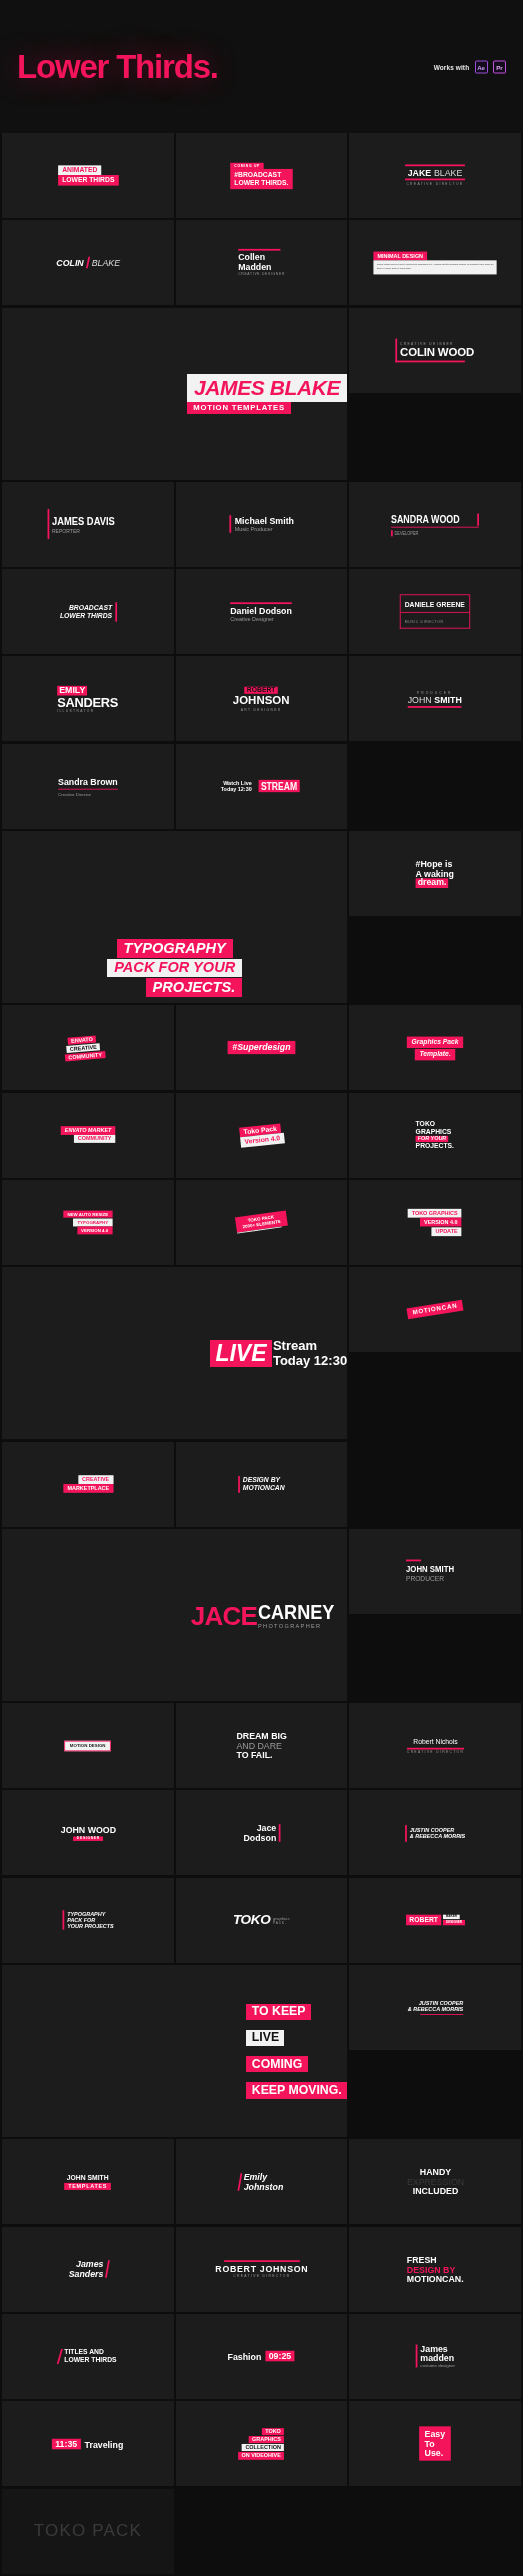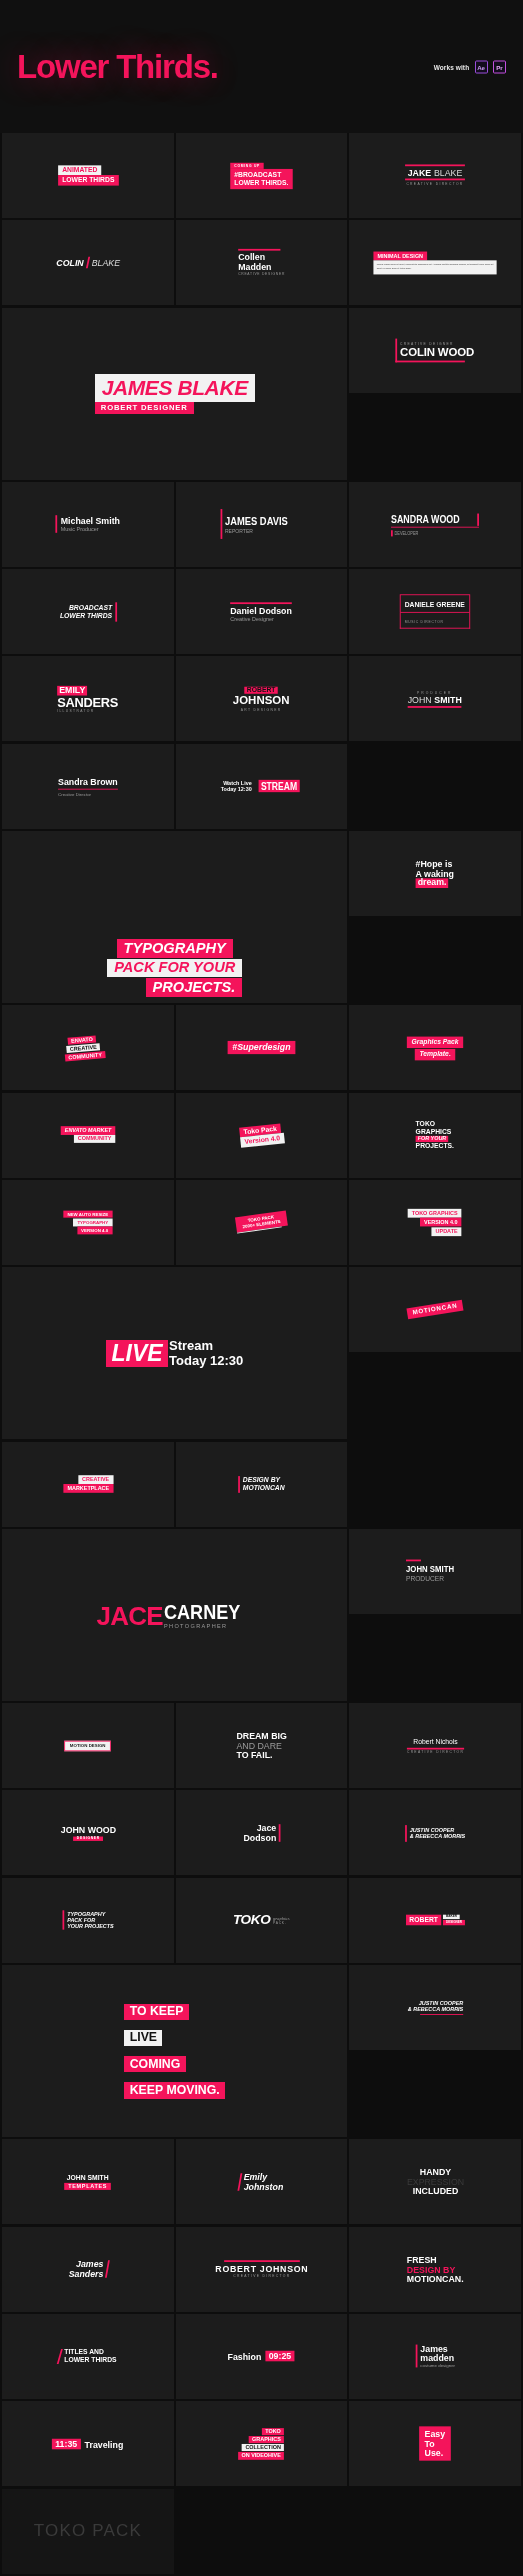--- a/index.html
+++ b/index.html
@@ -65,21 +65,21 @@
   .cell {
     background: #1c1c1c;
     position: relative;
     display: flex;
     align-items: center;
     justify-content: center;
     overflow: hidden;
   }
   .h1 { height: 85px; }
   .h2 { height: 172px; }
-  .span2 { grid-column: span 2; }
+  .span2 { grid-column: span 2; justify-content: flex-end; }
   .inner { transform: scale(0.88); transform-origin: center; }
 
   
   .pink { color: #f4145b; }
   .white { color: #ffffff; }
   .grey { color: #9a9a9a; }
   .bg-pink { background: #f4145b; color: #fff; }
   .bg-white { background: #f2f2f2; color: #f4145b; }
   .ital { font-style: italic; }
   .bold { font-weight: bold; }
@@ -174,47 +174,47 @@
       <span class="blk bg-pink bold t-sm">MINIMAL DESIGN</span>
       <div class="bg-white" style="padding:3.1px 3.8px;width:100%;color:#333;font-size:2.6px;line-height:1.9">Lorem ipsum dolor sit amet, consectetur adipiscing elit. Aliquam porttitor aliquam magna, id tincidunt tellus. Nunc sit amet ex ligula. Duis et tortor diam.</div>
     </div>
   </div>
 
   <div class="cell h2 span2">
     <div class="stack">
       <div class="bg-white" style="padding:2.3px 7px">
         <span class="bold ital pink" style="font-size:21px;letter-spacing:-0.4px">JAMES BLAKE</span>
       </div>
-      <span class="blk bg-pink bold t-md ls1" style="padding:1.5px 6.2px">ROBERT DESIGNER</span>
+      <span class="blk bg-pink bold t-md ls1" style="padding:1.5px 6.2px">MOTION TEMPLATES</span>
     </div>
   </div>
   <div class="cell h1">
     <div class="inner" style="position:relative;padding:3.8px 0 3.8px 5.4px">
       <div style="position:absolute;left:0;top:0;bottom:0;width:1.5px;background:#f4145b"></div>
       <div style="position:absolute;left:0;bottom:0;height:1.5px;width:88%;background:#f4145b"></div>
       <div class="grey t-xxs ls2">CREATIVE DEIGNER</div>
       <div class="bold white" style="font-size:13px;letter-spacing:-0.2px">COLIN WOOD</div>
     </div>
   </div>
   <div class="cell h1">
+    <div class="row-flex inner" style="gap:3.8px">
+      <span class="line-v" style="height:34px"></span>
+      <span class="stack">
+        <span class="bold white upper" style="font-size:13px;transform:scaleX(0.82);transform-origin:left">JAMES DAVIS</span>
+        <span class="grey upper" style="font-size:7px;transform:scaleX(0.82);transform-origin:left">REPORTER</span>
+      </span>
+    </div>
+  </div>
+
+  <div class="cell h1">
     <div class="row-flex inner" style="gap:4.6px">
       <span class="line-v" style="height:20px"></span>
       <span class="stack">
         <span class="bold white t-lg">Michael Smith</span>
         <span class="grey t-sm">Music Producer</span>
-      </span>
-    </div>
-  </div>
-
-  <div class="cell h1">
-    <div class="row-flex inner" style="gap:3.8px">
-      <span class="line-v" style="height:34px"></span>
-      <span class="stack">
-        <span class="bold white upper" style="font-size:13px;transform:scaleX(0.82);transform-origin:left">JAMES DAVIS</span>
-        <span class="grey upper" style="font-size:7px;transform:scaleX(0.82);transform-origin:left">REPORTER</span>
       </span>
     </div>
   </div>
   <div class="cell h1">
     <div class="stack inner">
       <div class="row-flex" style="gap:3.1px;align-items:flex-start">
         <span class="bold white upper" style="font-size:12.3px;transform:scaleX(0.82);transform-origin:left">SANDRA WOOD</span>
         <span class="line-v" style="height:14px"></span>
       </div>
       <div class="line-h" style="width:100%;margin:0.8px 0 2.3px"></div>

